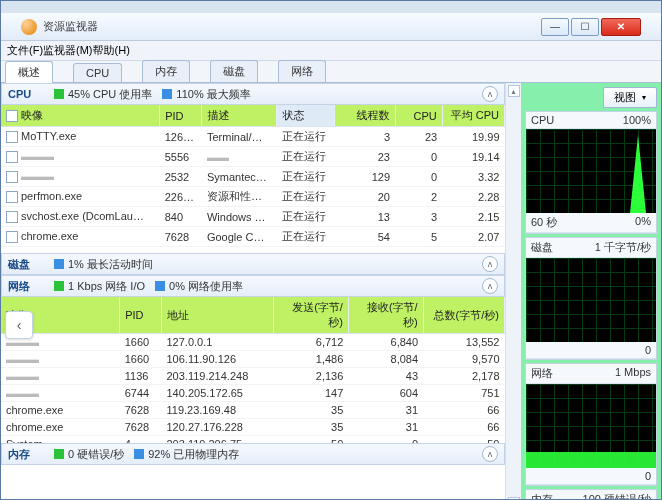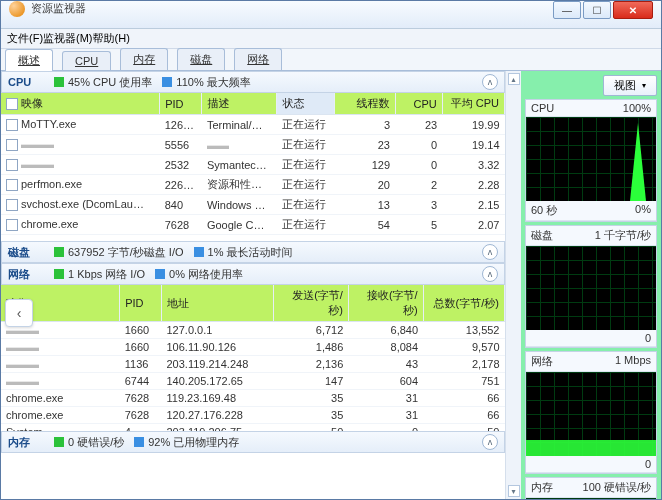--- a/index.html
+++ b/index.html
@@ -1,25 +1,25 @@
 <!DOCTYPE html>
 <html><head>
 <meta charset="utf-8">
 <style>
 * { margin: 0; padding: 0; box-sizing: border-box; font-family: "Segoe UI", Tahoma, sans-serif; font-size: 11px; }
 body { background: #d9e4f1; width: 662px; height: 500px; overflow: hidden; border: 1px solid #5a7aa5; }
-.titlebar { height: 28px; background: linear-gradient(#f7fbff,#e2ecf9); display: flex; padding: 0 8px; border-bottom: 1px solid #bcd; }
+.titlebar { height: 28px; background: linear-gradient(#f7fbff,#e2ecf9); display: flex; align-items: center; padding: 0 20px; border-bottom: 1px solid #bcd; margin-top: 12px; }
 .titlebar .icon { width: 16px; height: 16px; border-radius: 50%; background: radial-gradient(circle at 30% 30%, #ffd29a, #e48200); margin-right: 6px; }
 .titlebar .title { flex: 1; color: #3a3a3a; }
 .winbtns { display: flex; gap: 2px; }
 .winbtn { width: 28px; height: 18px; border: 1px solid #7a9bc4; border-radius: 2px; background: linear-gradient(#f4f9ff,#dbe9f9); display:flex; align-items:center; justify-content:center; color:#3b3b3b; font-size:10px;}
 .winbtn.close { background: linear-gradient(#f06a5a,#d92b1b); border-color:#a81d10; color:#fff; width:40px; font-weight:bold;}
 .menubar { height: 20px; background:#f0f4fa; display:flex; align-items:center; padding:0 6px; gap:0; border-bottom:1px solid #cfd9e8;}
 .tabbar { height: 22px; background:#f2f6fb; display:flex; align-items:flex-end; padding:0 4px; border-bottom:1px solid #a8bdd9;}
-.tab { padding:3px 12px; border:1px solid #a8bdd9; border-bottom:none; margin-right:9px; background:#e9eff8; border-radius:3px 3px 0 0; color:#333;text-decoration:underline;}
+.tab { padding:3px 12px; border:1px solid #a8bdd9; border-bottom:none; margin-right:20px; background:#e9eff8; border-radius:3px 3px 0 0; color:#333;}
 .tab.active { background:#fff; position:relative; top:1px;}
 .content { display:flex; height: calc(500px - 28px - 20px - 22px - 2px); background:#fff; }
 .right { width:140px; background:#86efac; display:flex; flex-direction:column; padding:4px;}
 .section-head { height:22px; background:linear-gradient(#f5f9fe,#e5eef9); border:1px solid #c4d3e6; display:flex; align-items:center; padding:0 6px; gap:10px;}
 .section-head .stitle { font-weight:bold; color:#1b4c8a; min-width:36px;}
 .section-head .stat { display:flex; align-items:center; gap:4px; color:#333;}
 .sq { width:10px; height:10px; display:inline-block;}
 .sq.green{background:#2bc23a;} .sq.blue{background:#3a8fe2;}
 .chev { margin-left:auto; width:16px; height:16px; border:1px solid #9fb7d4; border-radius:50%; background:#fff; display:flex; align-items:center; justify-content:center; font-size:9px; color:#567;}
 .table { width:100%; border-collapse:collapse; }
@@ -156,24 +156,20 @@
                 <td class="num">5</td>
                 <td class="num">2.07</td>
               </tr>
             </tbody>
       </table>
       </div>
 
       <div class="section-head">
         <span class="stitle">磁盘</span>
         <span class="stat">
-            <span class="sq green"></span>
-            <span>637952 字节/秒磁盘 I/O</span>
-          </span>
-        <span class="stat">
             <span class="sq blue"></span>
             <span>1% 最长活动时间</span>
           </span>
         <span class="chev">ʌ</span>
       </div>
 
       <div class="section-head">
         <span class="stitle">网络</span>
         <span class="stat">
             <span class="sq green"></span>

